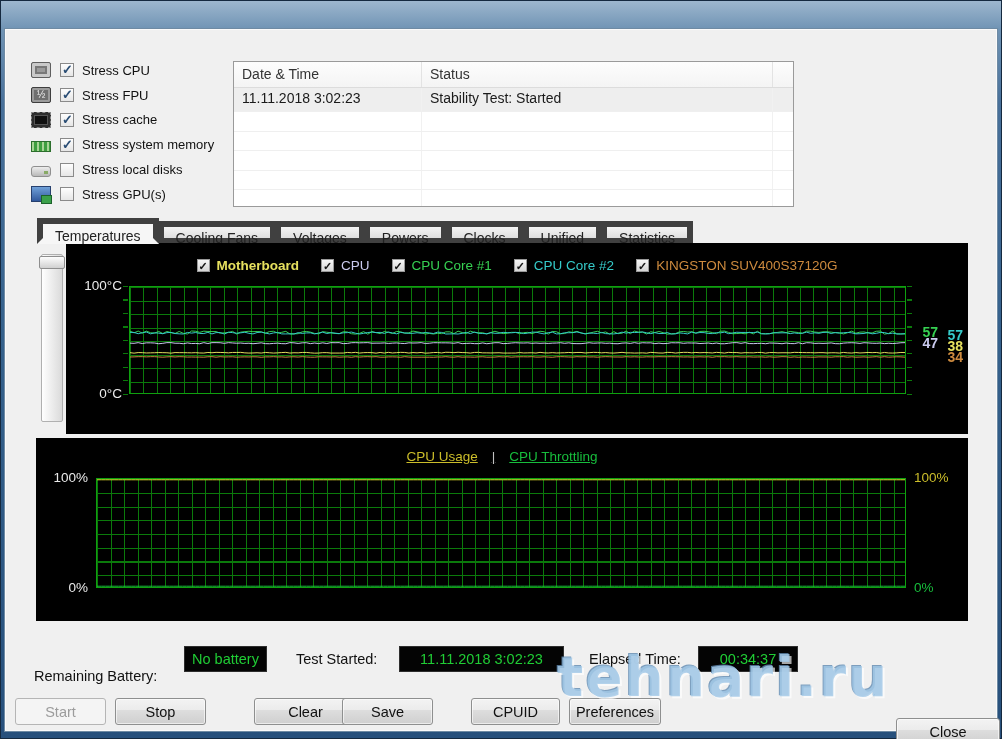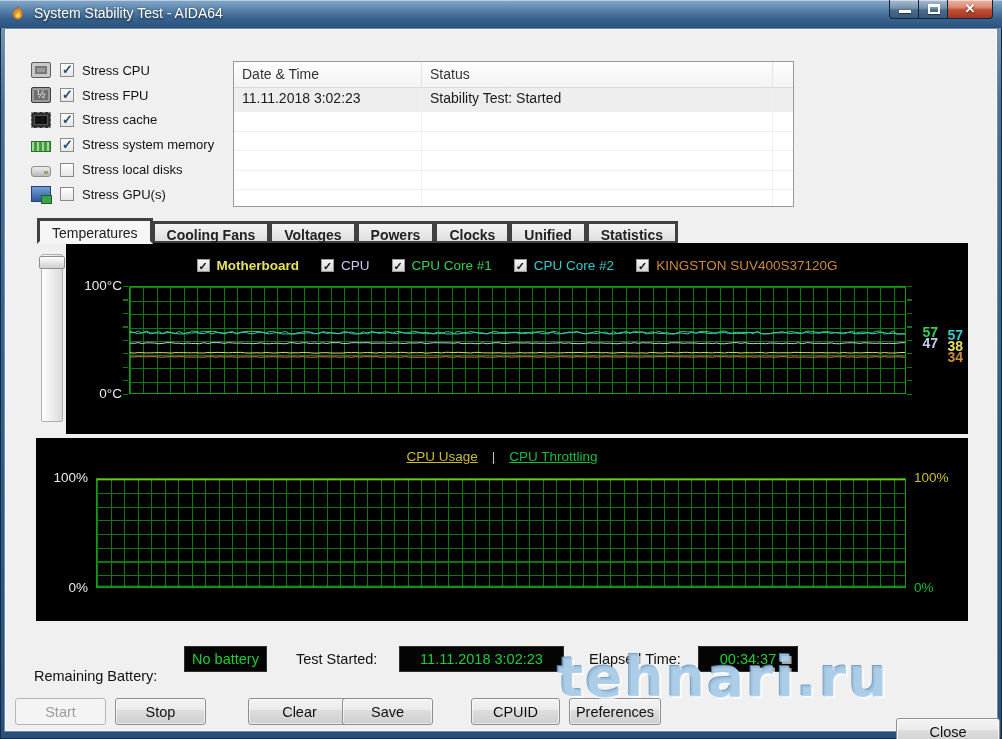--- a/index.html
+++ b/index.html
@@ -67,22 +67,22 @@
   .lt-col3 { flex:1; border-left:1px solid #e3e3e3; }
   .lt-row { display:flex; height:19.5px; border-bottom:1px solid #efefef; font-size:14px; color:#1a1a1a; }
   .lt-row.filled { height:24px; background:#eeeeee; }
   .lt-row > div { padding:2px 0 0 8px; overflow:hidden; white-space:nowrap; }
   .lt-c1 { width:187px; } .lt-c2 { width:351px; border-left:1px solid #f1f1f1; }
   .lt-c3 { flex:1; border-left:1px solid #f1f1f1; }
 
   
   #tabStrip { position:absolute; left:32px; top:189px; height:26px; display:flex; align-items:flex-end; }
   .tab { height:23px; line-height:22px; padding:0 12px; font-size:14px; color:#222;
-    background:linear-gradient(#f4f4f4,#dfdfdf); border:3px solid #404040; cursor:default; }
-  .tab + .tab { margin-left:-1px;font-weight:bold; }
+    background:linear-gradient(#f4f4f4,#dfdfdf); border:6px solid #404040; cursor:default; }
+  .tab + .tab { margin-left:-1px; }
   .tab.active { height:26px; line-height:25px; background:#f6f6f6; position:relative; z-index:2;
     border-bottom-color:#f6f6f6; }
 
   
   .temp-panel { position:absolute; left:61px; top:214px; width:902px; height:191px; background:#000; }
   .legend { position:absolute; left:0; right:0; top:15px; display:flex; justify-content:center; gap:22px; }
   .lg-item { display:flex; align-items:center; gap:7px; }
   .lg-cb { width:13px; height:13px; background:linear-gradient(#f6f6f6,#d6d6d6); border:1px solid #999;
     color:#151515; font-size:11px; line-height:12px; text-align:center; font-weight:bold; }
   .lg-label { font-size:13.5px; }
@@ -123,55 +123,35 @@
 
   
   #btnRow { display:contents; }
   #btnRow button { position:absolute; top:669px; height:27px; font-family:"Liberation Sans",sans-serif;
     font-size:14.5px; color:#111; border:1px solid #8e8f8f; border-radius:3px;
     background:linear-gradient(#f3f3f3 0%,#ebebeb 45%,#dddddd 46%,#cfcfcf 100%);
     box-shadow:inset 0 0 0 1px rgba(255,255,255,.6); }
   #btnRow button.disabled { color:#9c9c9c; background:#f4f4f4; border-color:#b5b5b5; box-shadow:none; }
   #btnRow button:nth-of-type(1){ left:10px;  width:91px; }
   #btnRow button:nth-of-type(2){ left:110px; width:91px; }
-  #btnRow button:nth-of-type(3){ left:243px; width:103px; }
+  #btnRow button:nth-of-type(3){ left:249px; width:103px; }
   #btnRow button:nth-of-type(4){ left:337px; width:91px; }
   #btnRow button:nth-of-type(5){ left:466px; width:89px; }
   #btnRow button:nth-of-type(6){ left:564px; width:92px; }
   #btnRow button:nth-of-type(7){ left:891px; width:104px;margin-top:20px; }
 
   .watermark { position:absolute; left:552px; top:616px; font-size:55px; font-weight:bold;
     font-family:"DejaVu Sans", sans-serif; letter-spacing:2px; color:rgba(164,201,232,.82);
     text-shadow:2px 2px 0 rgba(255,255,255,.65), -1px -1px 0 rgba(96,138,176,.8);
     pointer-events:none; z-index:5; }
 </style>
 </head>
 <body>
 
 <div class="window">
-  <div class="titlebar">
-    <span class="app-icon">
-      <svg width="18" height="18" viewBox="0 0 18 18">
-        <path d="M9 1 C10 4 13.5 5 13.5 9.5 A4.7 4.7 0 0 1 4 9.5 C4 6.4 6.2 5.6 6.8 3.4 C7.7 5 9 5.6 9 1 Z" fill="#e8912d" stroke="#a05a10" stroke-width="0.6"></path>
-        <path d="M9.2 7 C10.2 8.6 11.3 9.2 11.3 11.2 A2.6 2.6 0 0 1 6.6 11.2 C6.6 9.6 8.2 9.1 8.4 7.7 Z" fill="#f7d14a"></path>
-      </svg>
-    </span>
-    <span class="title-text">System Stability Test - AIDA64</span>
-    <div class="win-controls">
-      <div class="wbtn min">
-          <span class="glyph-min"></span>
-        </div>
-      <div class="wbtn max">
-          <span class="glyph-max"></span>
-        </div>
-      <div class="wbtn close">
-          <span class="glyph-x">✕</span>
-        </div>
-    </div>
-  </div>
 
   <div class="content">
 
     <div class="stress-list" id="stressList">
         <div class="stress-row">
         <span class="hw-icon cpu-icon"></span>
         <span class="cb">
             <span class="check" style="visibility: visible;">✓</span>
           </span>
         <span class="stress-label">Stress CPU</span>

